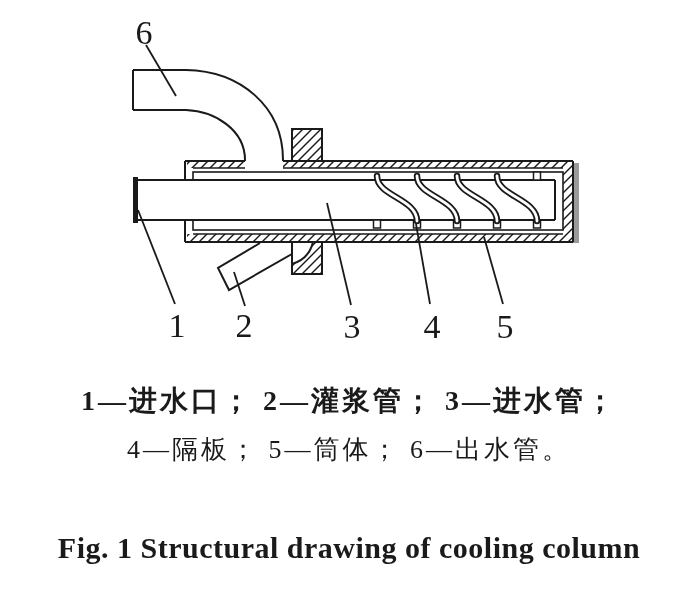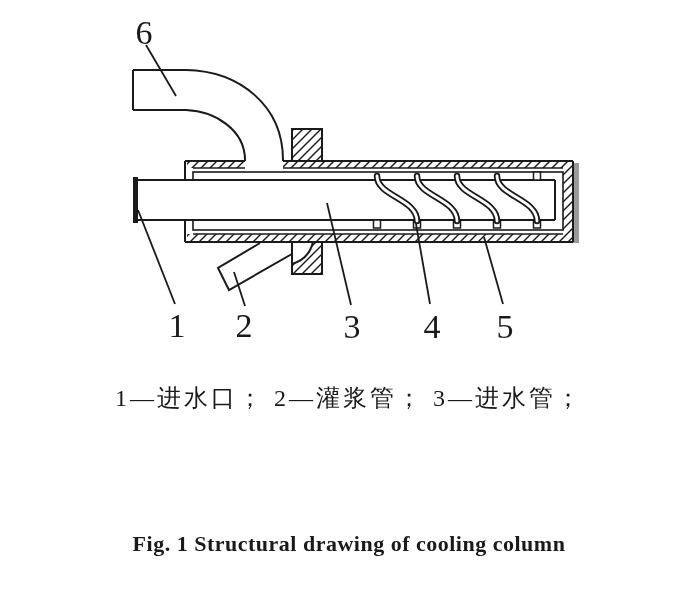--- a/index.html
+++ b/index.html
@@ -3,25 +3,25 @@
 <meta charset="utf-8">
 <style>
   html,body{margin:0;padding:0;background:#ffffff;}
   .page{
     position:relative;width:698px;height:601px;background:#ffffff;
     font-family:"Liberation Serif","DejaVu Serif",serif;color:#1a1a1a;
     overflow:hidden;
   }
   .diagram-svg{position:absolute;left:0;top:0;}
   .textline{position:absolute;left:0;width:698px;text-align:center;white-space:nowrap;}
-  .legend1{top:382px;font-size:24px;letter-spacing:3px;}
+  .legend1{top:382px;font-size:28px;letter-spacing:3px;font-weight:bold;}
   .legend2{top:432px;font-size:26px;letter-spacing:3px;}
   .cap-zh{top:478px;font-size:30px;font-weight:bold;letter-spacing:5px;
           font-family:"Liberation Sans","DejaVu Sans",sans-serif;}
-  .cap-en{top:531px;font-size:22px;font-weight:bold;letter-spacing:0.5px;
+  .cap-en{top:531px;font-size:30px;font-weight:bold;letter-spacing:0.5px;
           font-family:"Liberation Serif","DejaVu Serif",serif;}
   .callout-num{font-family:"Liberation Serif","DejaVu Serif",serif;font-size:34px;fill:#1a1a1a;}
 </style>
 </head>
 <body>
 
 <div class="page">
 
   <svg class="diagram-svg" width="698" height="365" viewBox="0 0 698 365">
     <defs>
@@ -125,14 +125,15 @@
       <text class="callout-num" x="144" y="44">6</text>
       <text class="callout-num" x="177" y="337">1</text>
       <text class="callout-num" x="244" y="337">2</text>
       <text class="callout-num" x="352" y="338">3</text>
       <text class="callout-num" x="432" y="338">4</text>
       <text class="callout-num" x="505" y="338">5</text>
     </g>
   </svg>
 
   <div class="textline legend1">1—进水口；  2—灌浆管；  3—进水管；</div>
+  <div class="textline legend2">4—隔板；  5—筒体；  6—出水管。</div>
   <div class="textline cap-en">Fig. 1   Structural drawing of cooling column</div>
 </div>
 
 </body></html>

